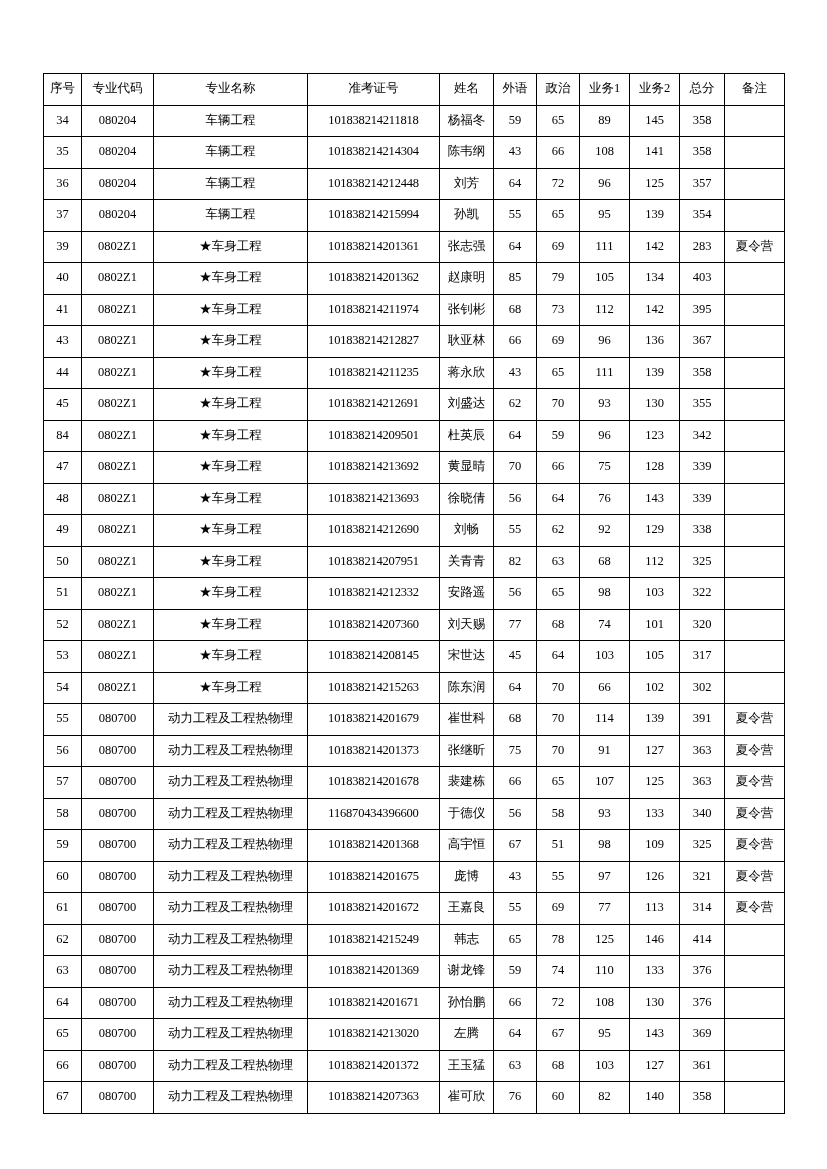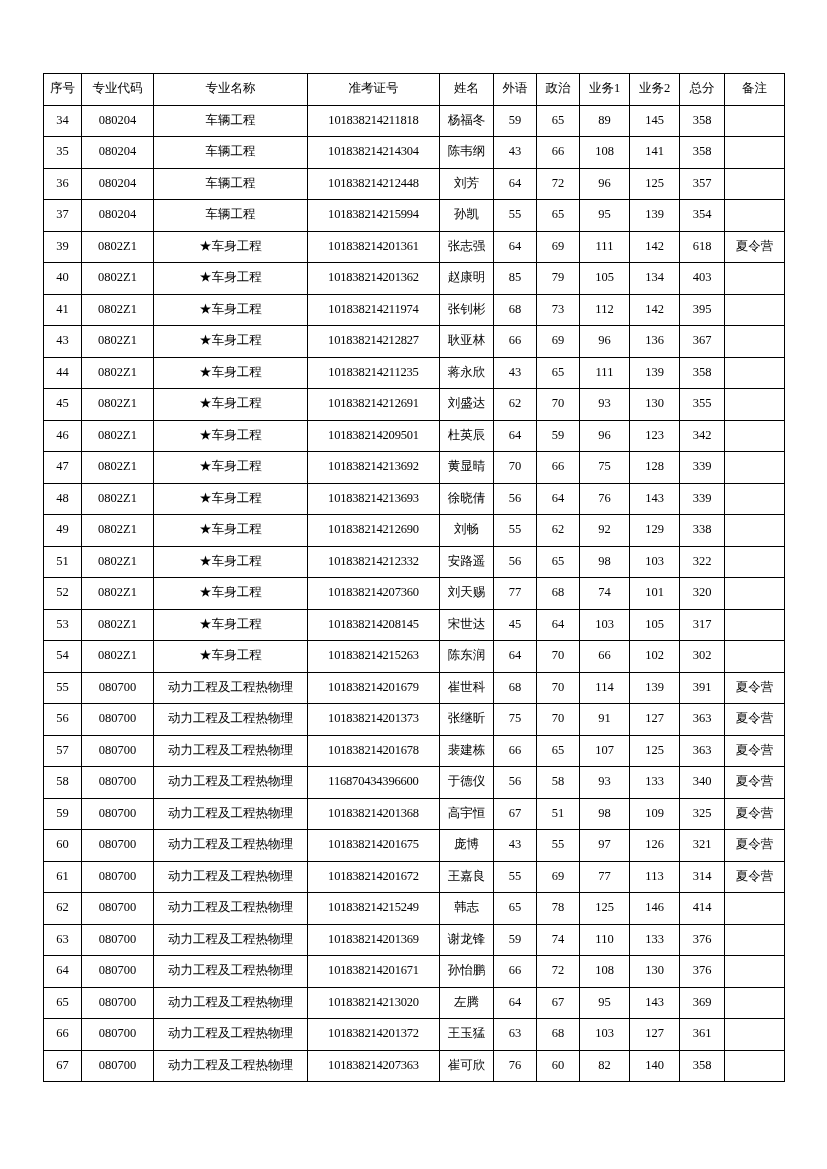--- a/index.html
+++ b/index.html
@@ -145,21 +145,21 @@
         <tr>
           <td>39</td>
           <td>0802Z1</td>
           <td class="cell-major-name">★车身工程</td>
           <td class="cell-ticket">101838214201361</td>
           <td>张志强</td>
           <td>64</td>
           <td>69</td>
           <td>111</td>
           <td>142</td>
-          <td>618</td>
+          <td>283</td>
           <td>夏令营</td>
         </tr>
         <tr>
           <td>40</td>
           <td>0802Z1</td>
           <td class="cell-major-name">★车身工程</td>
           <td class="cell-ticket">101838214201362</td>
           <td>赵康明</td>
           <td>85</td>
           <td>79</td>
@@ -214,21 +214,21 @@
           <td class="cell-ticket">101838214212691</td>
           <td>刘盛达</td>
           <td>62</td>
           <td>70</td>
           <td>93</td>
           <td>130</td>
           <td>355</td>
           <td></td>
         </tr>
         <tr>
-          <td>46</td>
+          <td>84</td>
           <td>0802Z1</td>
           <td class="cell-major-name">★车身工程</td>
           <td class="cell-ticket">101838214209501</td>
           <td>杜英辰</td>
           <td>64</td>
           <td>59</td>
           <td>96</td>
           <td>123</td>
           <td>342</td>
           <td></td>
@@ -266,20 +266,33 @@
           <td class="cell-ticket">101838214212690</td>
           <td>刘畅</td>
           <td>55</td>
           <td>62</td>
           <td>92</td>
           <td>129</td>
           <td>338</td>
           <td></td>
         </tr>
         <tr>
+          <td>50</td>
+          <td>0802Z1</td>
+          <td class="cell-major-name">★车身工程</td>
+          <td class="cell-ticket">101838214207951</td>
+          <td>关青青</td>
+          <td>82</td>
+          <td>63</td>
+          <td>68</td>
+          <td>112</td>
+          <td>325</td>
+          <td></td>
+        </tr>
+        <tr>
           <td>51</td>
           <td>0802Z1</td>
           <td class="cell-major-name">★车身工程</td>
           <td class="cell-ticket">101838214212332</td>
           <td>安路遥</td>
           <td>56</td>
           <td>65</td>
           <td>98</td>
           <td>103</td>
           <td>322</td>

